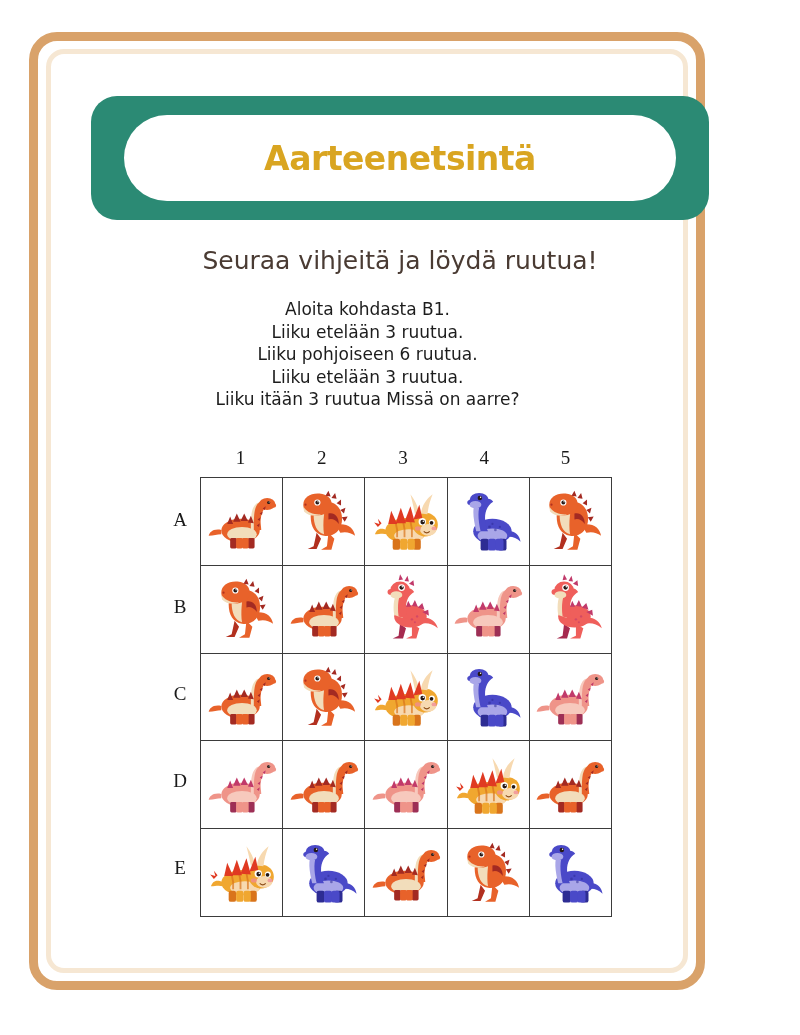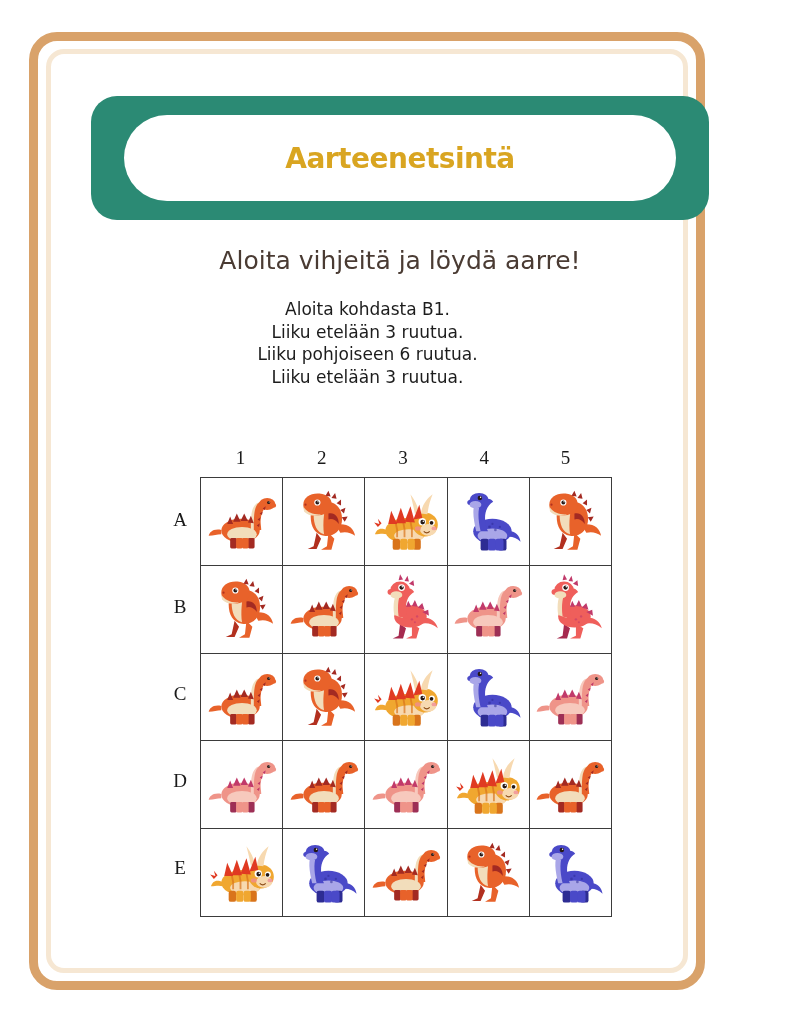--- a/index.html
+++ b/index.html
@@ -54,21 +54,21 @@
     width: 552px; height: 86px;
     background: #ffffff;
     border-radius: 43px;
     display: flex;
     align-items: center;
     justify-content: center;
     box-sizing: border-box;
   }
   .title-text {
     font-family: "DejaVu Sans", sans-serif;
-    font-size: 28px;
+    font-size: 33px;
     font-weight: bold;
     color: #d9a521;
     letter-spacing: -0.5px;
     white-space: nowrap;
   }
 
   
   .subtitle {
     position: absolute;
     left: 0; top: 246px;
@@ -156,27 +156,28 @@
 
   <div class="frame-outer"></div>
   <div class="frame-inner"></div>
 
   <div class="title-banner">
     <div class="title-plate">
       <span class="title-text">Aarteenetsintä</span>
     </div>
   </div>
 
-  <div class="subtitle">Aloita vihjeitä ja löydä aarre!</div>
+  <div class="subtitle">Seuraa vihjeitä ja löydä ruutua!</div>
 
   <div class="instructions">
     <div>Aloita kohdasta B1.</div>
     <div>Liiku etelään 3 ruutua.</div>
     <div>Liiku pohjoiseen 6 ruutua.</div>
     <div>Liiku etelään 3 ruutua.</div>
+    <div>Liiku itään 3 ruutua Missä on aarre?</div>
   </div>
 
   <div class="col-headers">
     <span>1</span>
     <span>2</span>
     <span>3</span>
     <span>4</span>
     <span>5</span>
   </div>
 

